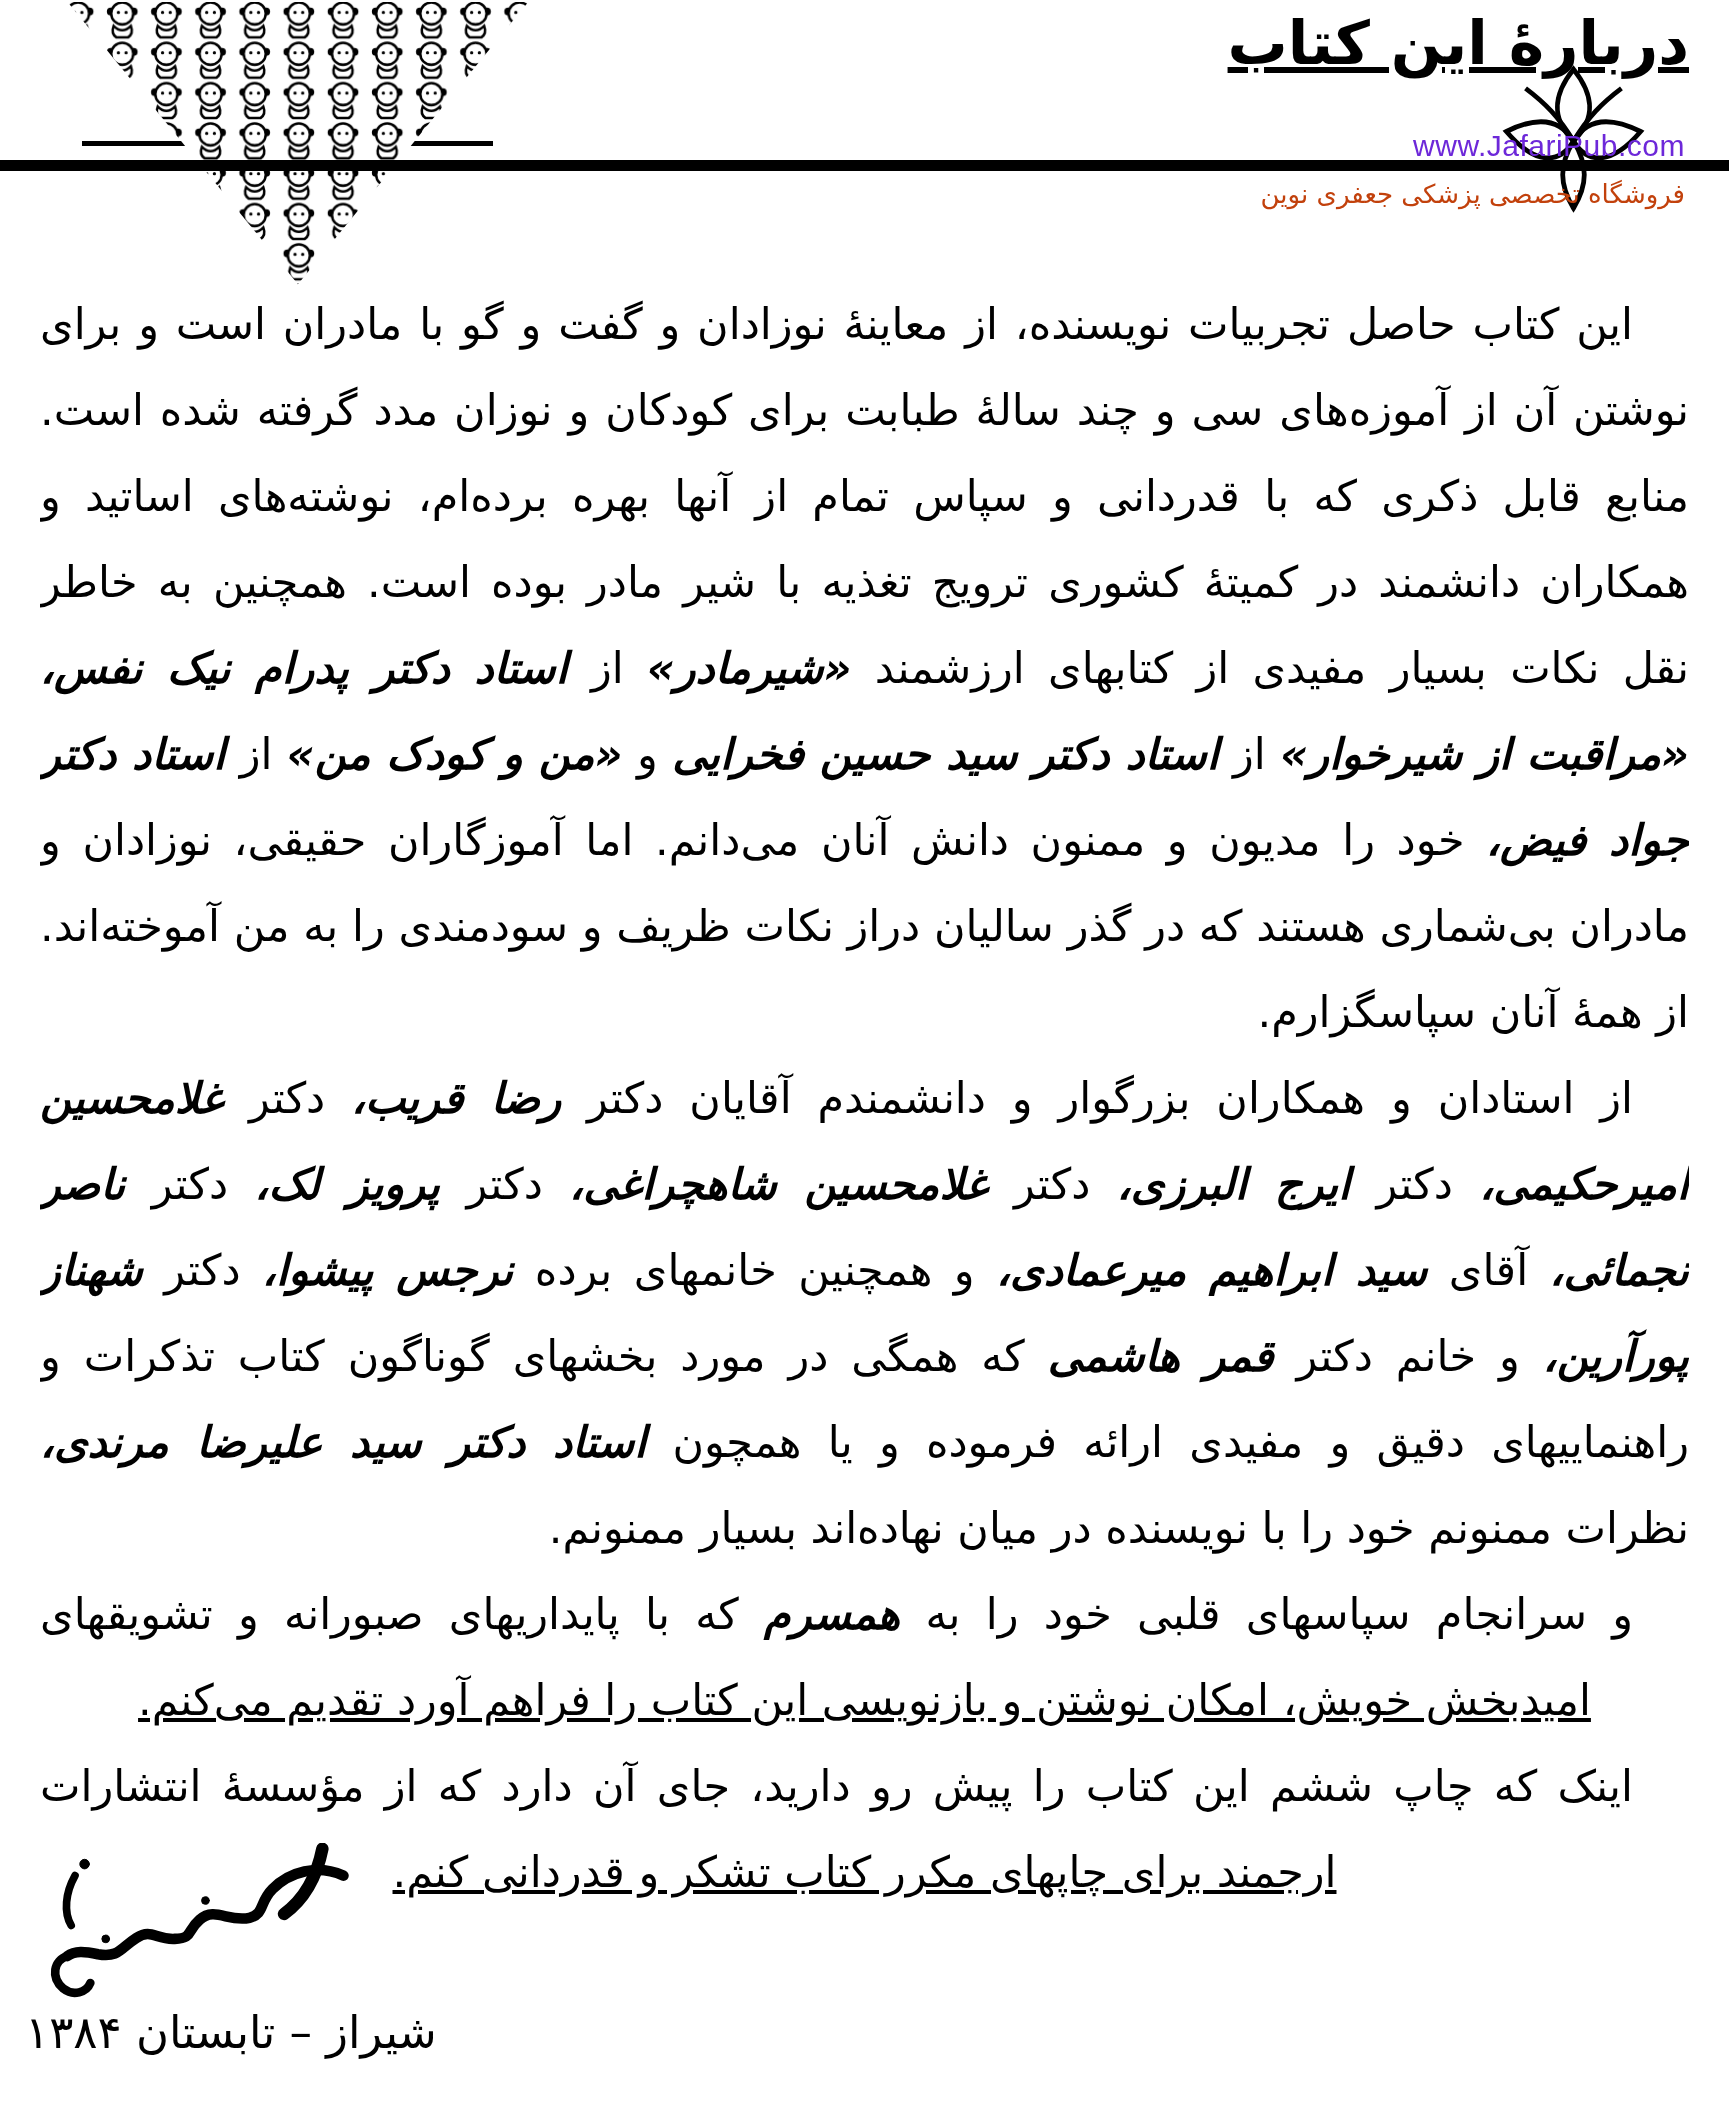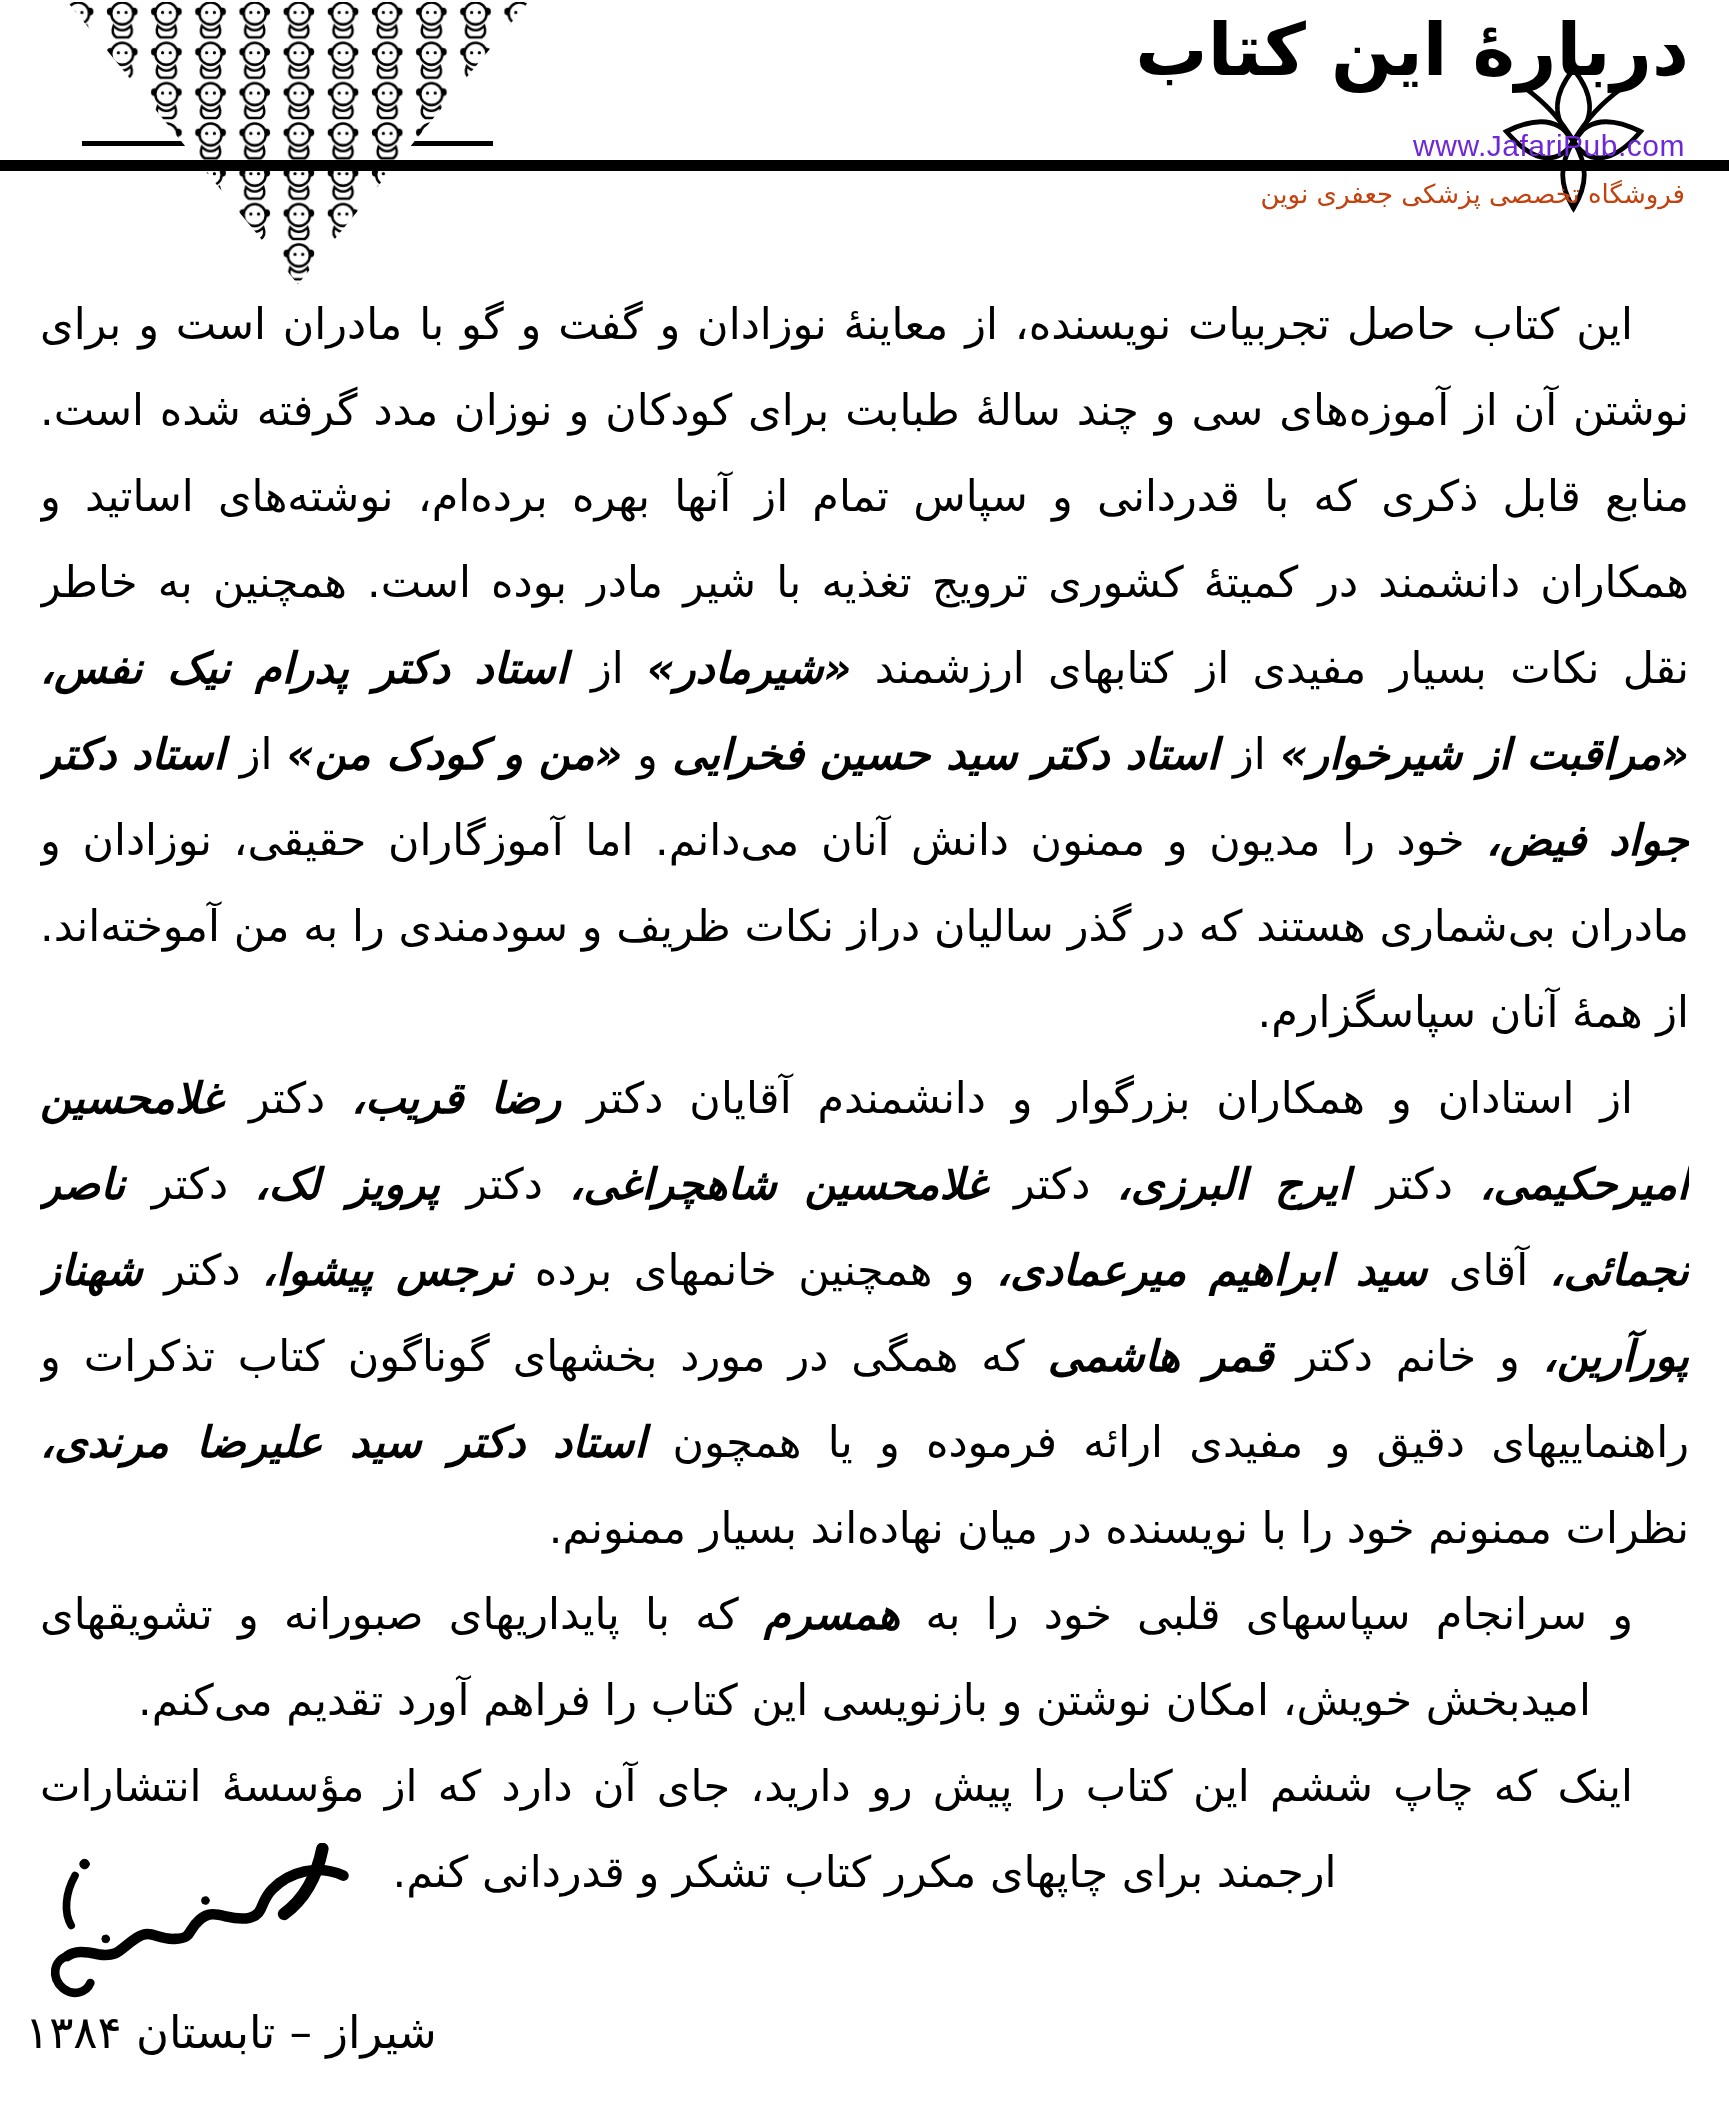--- a/index.html
+++ b/index.html
@@ -4,22 +4,23 @@
 <style>
   html,body{margin:0;padding:0;background:#e8e8e8;}
   .page{
     position:relative;width:1729px;height:2106px;margin:0 auto;
     background:#ffffff;overflow:hidden;
     font-family:"DejaVu Sans",sans-serif;color:#000;
   }
   
   .title{
     position:absolute;top:7.7px;right:40px;z-index:2;
-    direction:rtl;font-size:72px;font-weight:bold;letter-spacing:1px;
+    direction:rtl;font-size:60px;font-weight:bold;letter-spacing:1px;
     font-family:"DejaVu Sans",sans-serif;
+    text-decoration:underline;
   }
   .ornament{position:absolute;top:50px;right:50px;z-index:1;}
   .site-url{
     position:absolute;top:129px;right:44px;z-index:3;
     font-family:"Liberation Sans",sans-serif;
     font-size:30px;color:#6d28d9;letter-spacing:0.5px;
   }
   .thin-line{position:absolute;top:141px;left:82px;width:411px;height:4.8px;background:#000;z-index:1;}
   .thick-rule{position:absolute;top:160px;left:0;width:1729px;height:10.6px;background:#000;z-index:4;}
   .caption{
@@ -31,21 +32,21 @@
   .body-text{
     position:absolute;top:281px;left:40px;right:40px;z-index:2;
     direction:rtl;
   }
   .line{
     font-size:43px;line-height:86px;height:86px;
     text-align:justify;text-align-last:justify;
     white-space:normal;overflow:hidden;
   }
   .line.right{text-align:right;text-align-last:right;}
-  .line.center{text-align:right;text-align-last:center;}
+  .line.center{text-align:right;text-align-last:center;text-decoration:underline;}
   .line.indent{padding-right:56px;}
   .em{font-weight:bold;font-style:italic;}
   
   .signature{position:absolute;top:1843px;left:17.3px;z-index:2;}
   .place-date{
     position:absolute;top:2006px;left:25px;z-index:2;
     direction:rtl;font-size:45px;white-space:nowrap;
   }
 </style>
 </head>

